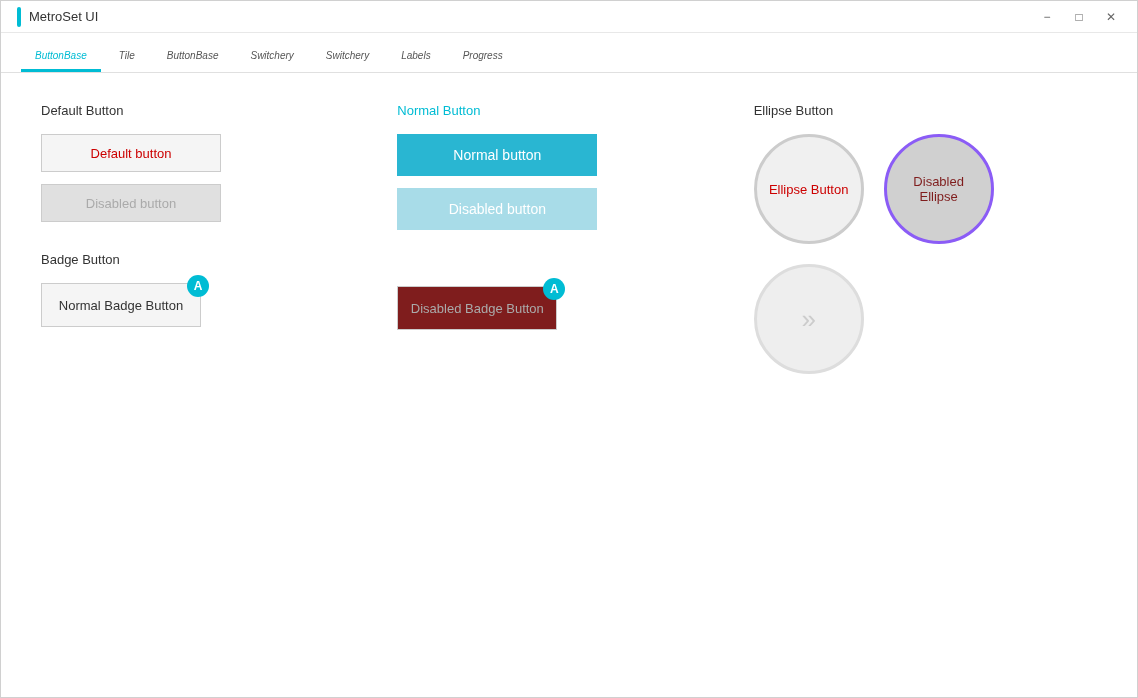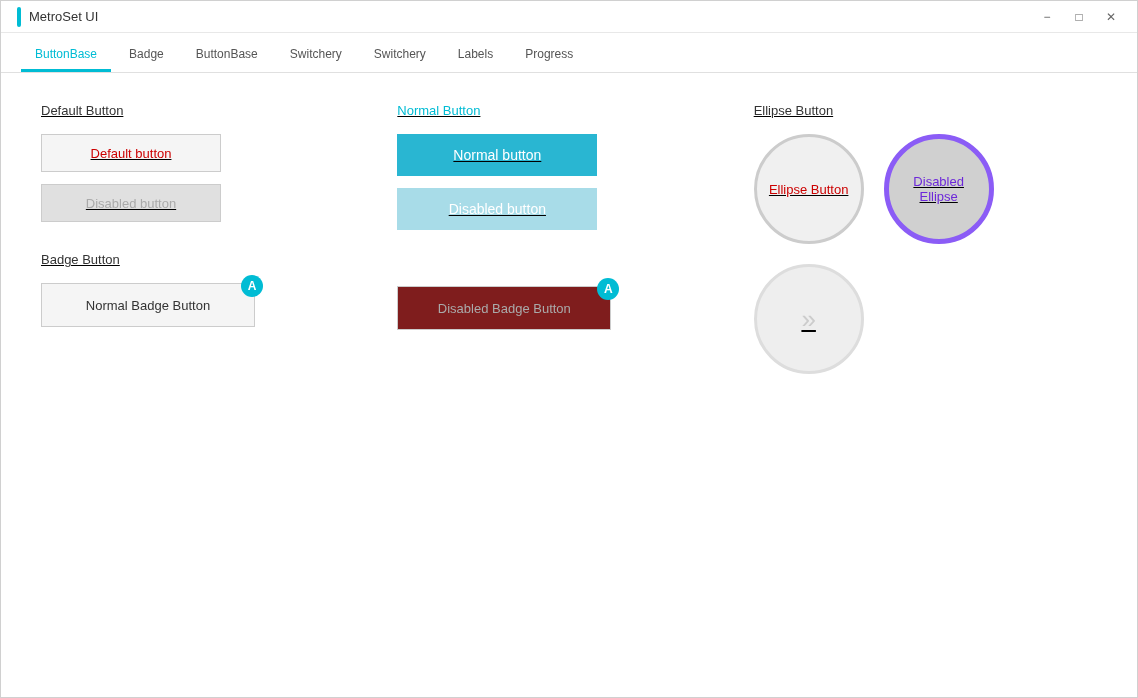--- a/index.html
+++ b/index.html
@@ -79,26 +79,27 @@
       background: #ffffff;
       display: flex;
       align-items: flex-end;
       padding: 0 20px;
       border-bottom: 1px solid #e0e0e0;
       flex-shrink: 0;
     }
 
     .tab {
       padding: 8px 14px;
-      font-size: 12px;
+      font-size: 10px;
       color: #555555;
       cursor: pointer;
       border-bottom: 3px solid transparent;
       margin-right: 4px;
       white-space: nowrap;
+      font-style: italic;
     }
 
     .tab.active {
       color: #00bcd4;
       border-bottom: 3px solid #00bcd4;
       font-weight: 500;
     }
 
     
     .main-content {
@@ -151,21 +152,21 @@
     }
 
     
     .badge-btn-container {
       position: relative;
       display: inline-block;
       margin-bottom: 12px;
     }
 
     .btn-badge {
-      width: 214px;
+      width: 160px;
       height: 44px;
       background: #f5f5f5;
       border: 1px solid #cccccc;
       color: #333333;
       font-size: 13px;
       cursor: pointer;
       display: flex;
       align-items: center;
       justify-content: center;
     }
@@ -210,39 +211,38 @@
       cursor: pointer;
       display: flex;
       align-items: center;
       justify-content: center;
       text-align: center;
       padding: 8px;
     }
 
     .btn-ellipse.disabled {
       background: #d0d0d0;
-      border: 5px solid #8b5cf6;
-      color: #6d28d9;
+      border: 3px solid #8b5cf6;
+      color: #7f1d1d;
       cursor: default;
     }
 
     .btn-ellipse.arrow {
       color: #cccccc;
       font-size: 26px;
       border: 3px solid #dddddd;
       background: #eeeeee;
     }
 
     
     .sections-wrapper {
       display: grid;
       grid-template-columns: 1fr 1fr 1fr;
       gap: 3px;
       padding-left: 10px;
-      text-decoration: underline;
     }
 
     .col1, .col2, .col3 {
       padding-right: 10px;
     }
 
     
     .sub-section {
       margin-bottom: 30px;
     }
@@ -270,21 +270,21 @@
     </div>
     <div class="title-bar-controls">
       <button class="ctrl-btn">−</button>
       <button class="ctrl-btn">□</button>
       <button class="ctrl-btn close">✕</button>
     </div>
   </div>
 
   <div class="tab-bar">
     <div class="tab active">ButtonBase</div>
-    <div class="tab">Badge</div>
+    <div class="tab">Tile</div>
     <div class="tab">ButtonBase</div>
     <div class="tab">Switchery</div>
     <div class="tab">Switchery</div>
     <div class="tab">Labels</div>
     <div class="tab">Progress</div>
   </div>
 
   <div class="main-content">
     <div class="sections-wrapper">
 

